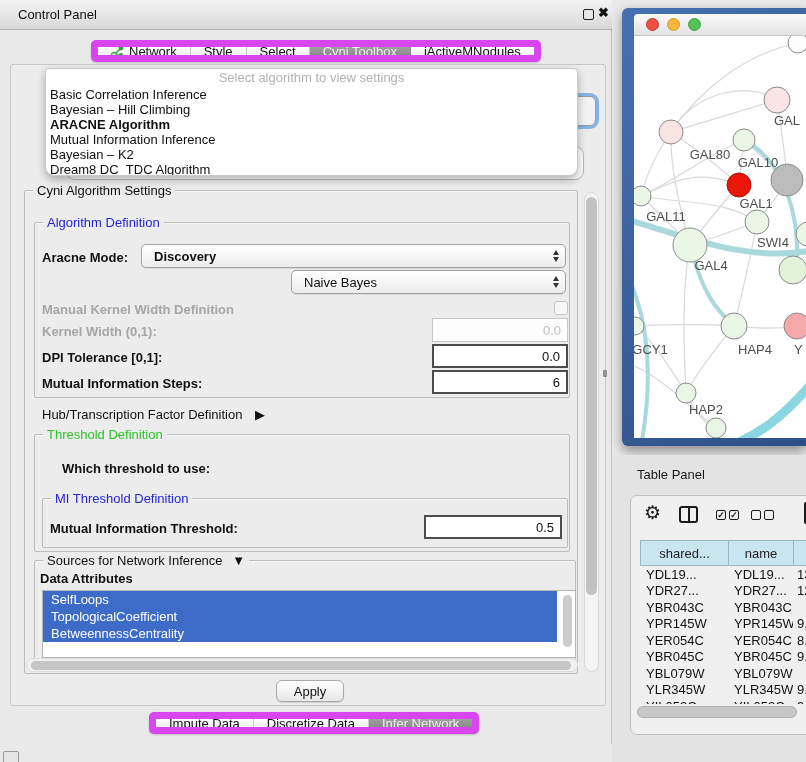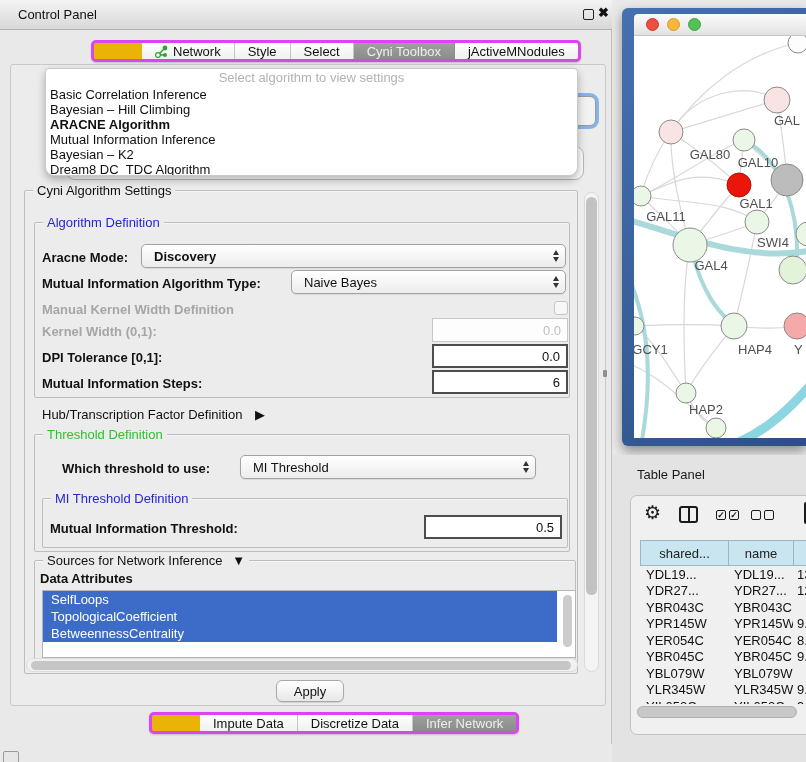--- a/index.html
+++ b/index.html
@@ -10,22 +10,22 @@
   
   #control-panel { position:absolute; left:0; top:0; width:612px; height:744px;
     background:#e9e9e9; border-right:1px solid #c2c2c2; }
   .cp-titlebar { position:absolute; left:0; top:0; width:612px; height:30px;
     background:linear-gradient(#f4f4f4,#d8d8d8); border-bottom:1px solid #b2b2b2; }
   .cp-title { position:absolute; left:10px; top:7px; font-size:13px; color:#111;margin-left:8px; }
   .float-icon { position:absolute; left:583px; top:9px; width:11px; height:11px;
     border:1.5px solid #222; border-radius:2px; background:transparent; }
   .close-icon { position:absolute; left:598px; top:5px; font-size:13px; font-weight:bold; color:#111; }
 
-  .tabbar { position:absolute; display:flex; height:22px; border:3px solid #d946ef;
-    border-radius:5px; background:#eab308; overflow:hidden; box-shadow:0 1px 2px rgba(0,0,0,.18);padding-left:48px; }
+  .tabbar { position:absolute; display:flex; height:22px; border:7px solid #d946ef;
+    border-radius:5px; background:#fde047; overflow:hidden; box-shadow:0 1px 2px rgba(0,0,0,.18); }
   .tab { padding:0 13px; display:flex; align-items:center; gap:5px; font-size:13px;
     color:#111; background:linear-gradient(#ffffff,#f0f0f0); border-right:1px solid #c6c6c6; white-space:nowrap; }
   .tab:last-child { border-right:none; }
   .tab.selected { background:linear-gradient(#a0a0a0,#8b8b8b); color:#efefef; border-right-color:#8b8b8b; }
 
   .cp-body { position:absolute; left:10px; top:64px; width:596px; height:642px;
     background:#ececec; border:1px solid #c8c8c8; border-radius:3px; }
 
   
   .ghost-combo { position:absolute; left:570px; top:96px; width:26px; height:30px;
@@ -206,21 +206,20 @@
 
     <span class="lbl" style="left:42px; top:250px;">Aracne Mode:</span>
     <div class="combo" style="left:141px; top:244px; width:425px; height:24px;font-weight:bold;">
       <span>Discovery</span>
       <span class="spin">
           <span class="tri-up"></span>
           <span class="tri-down"></span>
         </span>
     </div>
 
-    <span class="lbl" style="left:42px; top:276px;">Mutual Information Algorithm Type:</span>
     <div class="combo" style="left:291px; top:270px; width:275px; height:24px;">
       <span>Naive Bayes</span>
       <span class="spin">
           <span class="tri-up"></span>
           <span class="tri-down"></span>
         </span>
     </div>
 
     <span class="lbl gray" style="left:42px; top:302px;">Manual Kernel Width Definition</span>
     <div class="checkbox" style="left:554px; top:301px;"></div>
@@ -242,27 +241,20 @@
 
     <span class="lbl normal" style="left:42px; top:407px;">
       <span>Hub/Transcription Factor Definition</span>
       <span style="margin-left:9px;">▶</span>
     </span>
 
     <div class="group" style="left:34px; top:434px; width:536px; height:118px;">
       <span class="gtitle green">Threshold Definition</span>
     </div>
     <span class="lbl" style="left:62px; top:461px;">Which threshold to use:</span>
-    <div class="combo" style="left:240px; top:455px; width:296px; height:24px;">
-      <span>MI Threshold</span>
-      <span class="spin">
-          <span class="tri-up"></span>
-          <span class="tri-down"></span>
-        </span>
-    </div>
 
     <div class="group" style="left:42px; top:498px; width:526px; height:50px;">
       <span class="gtitle blue">MI Threshold Definition</span>
     </div>
     <span class="lbl" style="left:50px; top:521px;">Mutual Information Threshold:</span>
     <div class="field" style="left:424px; top:515px; width:138px; height:24px;">
       <span>0.5</span>
     </div>
 
     <div class="group" style="left:34px; top:560px; width:542px; height:100px;">

